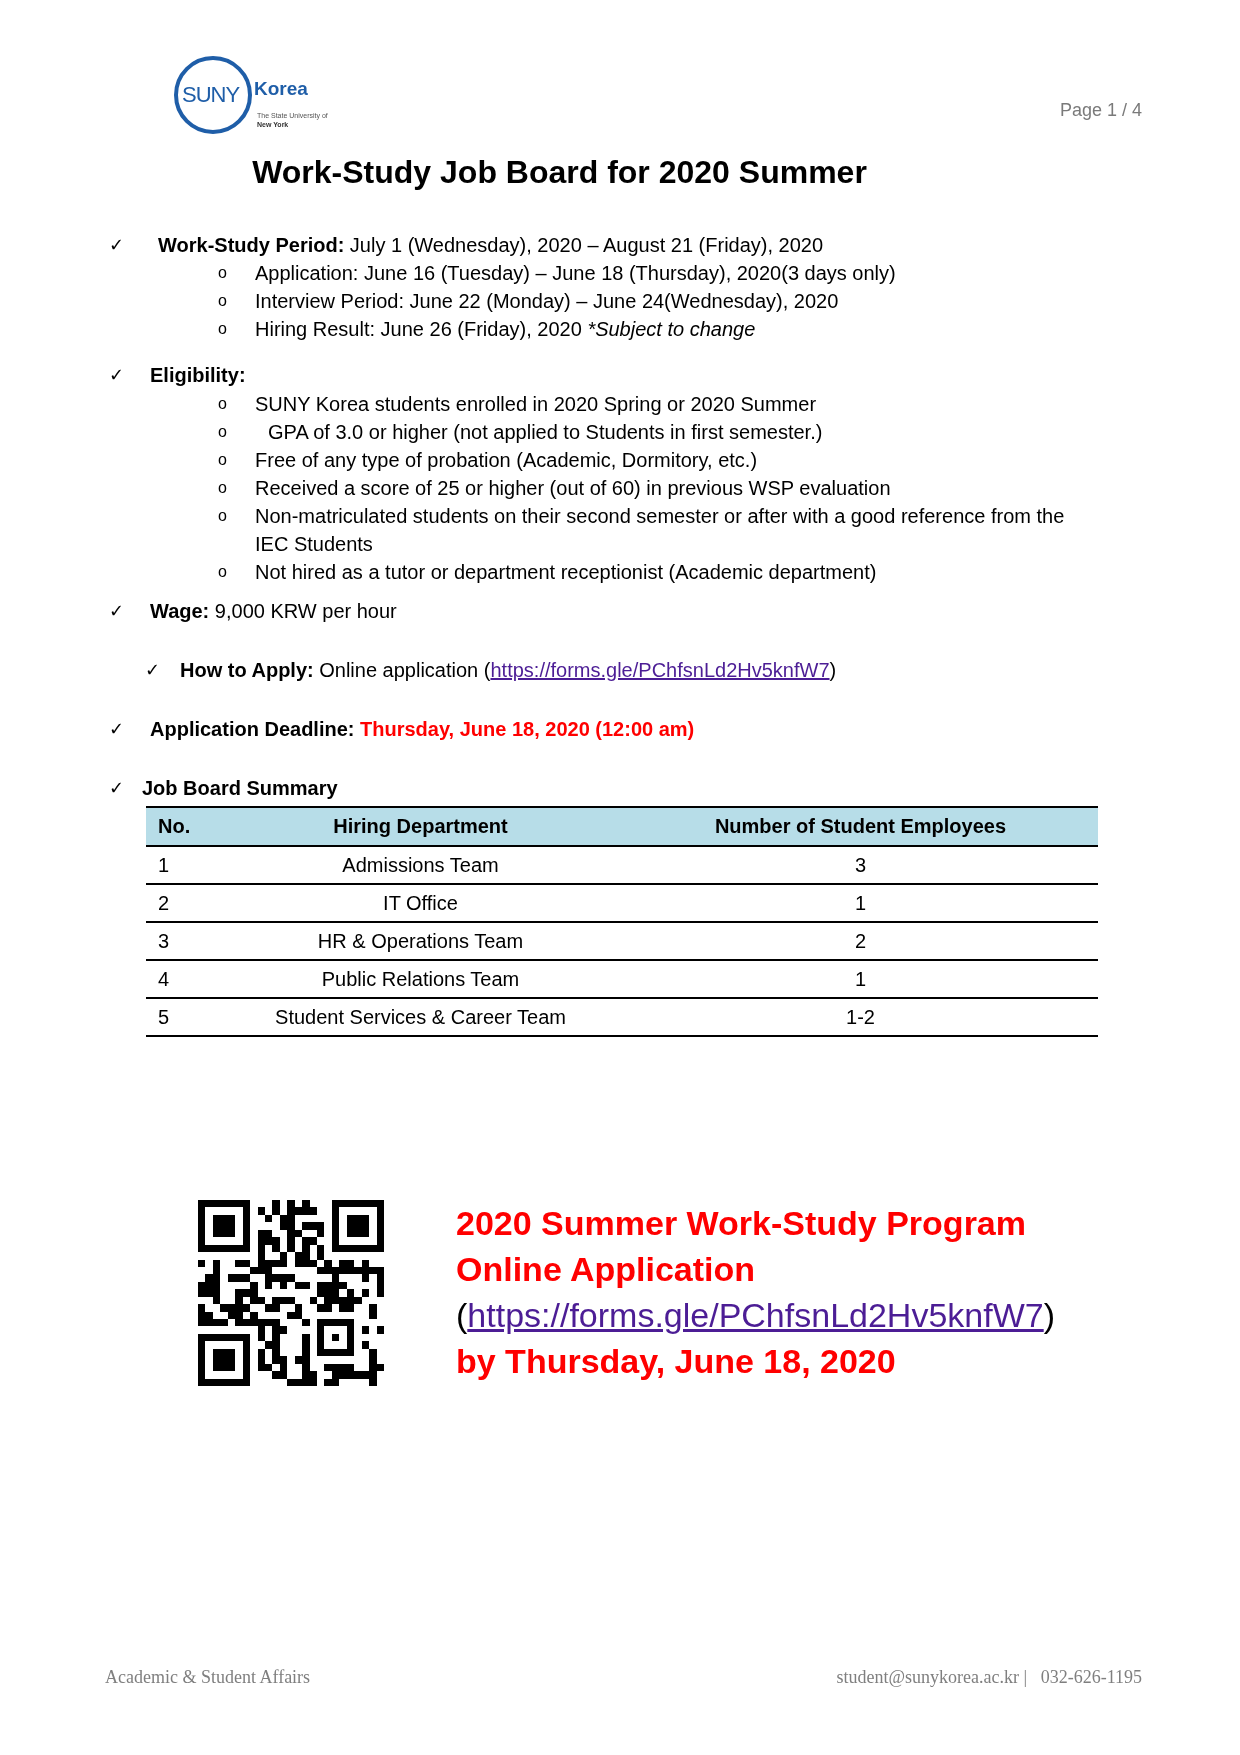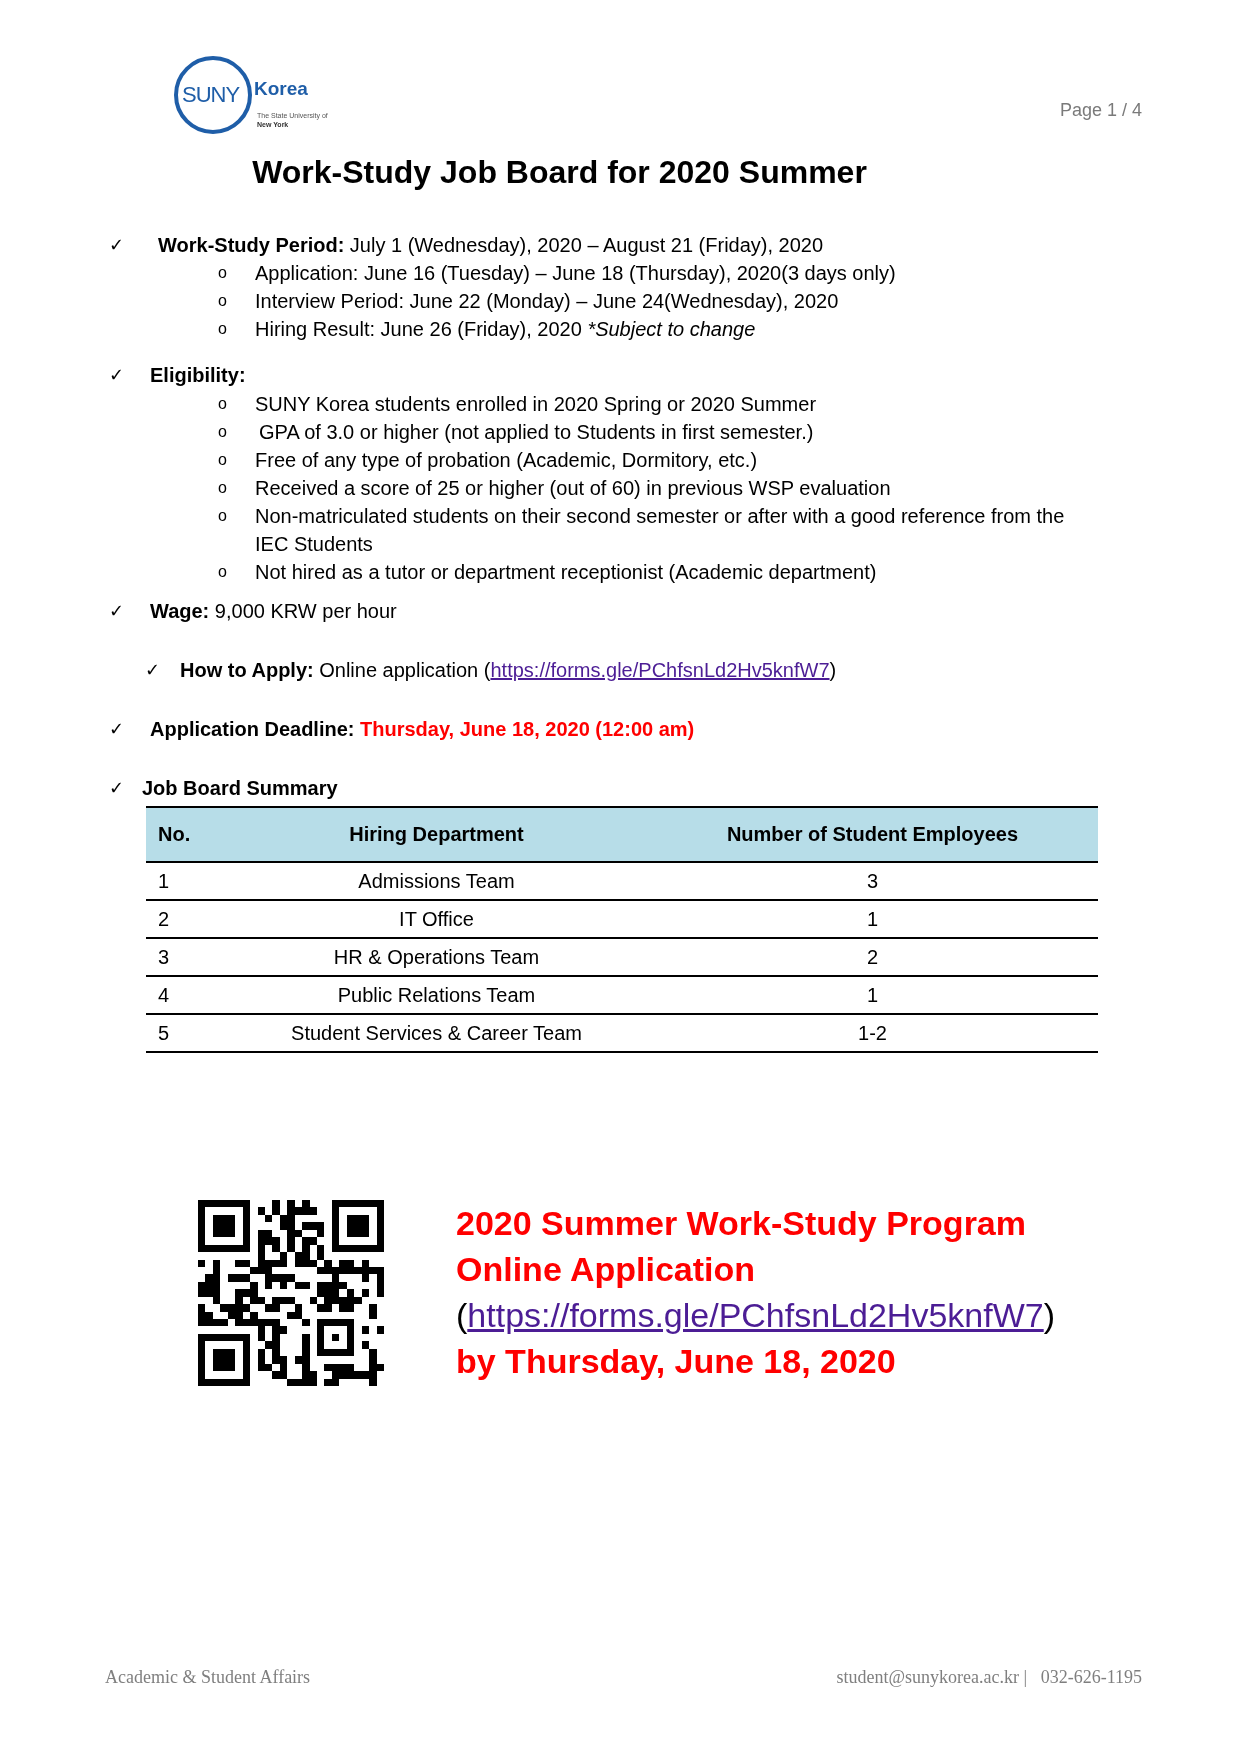--- a/index.html
+++ b/index.html
@@ -23,21 +23,21 @@
 
   .chk { font-size: 18px; }
   .line { font-size: 20px; white-space: nowrap; }
   .bul { font-size: 16px; }
 
   .red { color: #ff0000; }
   .link { color: #4c1d95; text-decoration: underline; }
 
   
   .jobtable { left: 146px; top: 806px; width: 952px; border-collapse: collapse; font-size: 20px; }
-  .jobtable th { background: #b7dde8; font-weight: bold; height: 37px; padding: 8px; }
+  .jobtable th { background: #b7dde8; font-weight: bold; height: 37px; padding: 0; }
   .jobtable td { height: 36px; padding: 0; }
   .jobtable tr { border-bottom: 2px solid #000; }
   .jobtable thead tr { border-top: 2px solid #000; }
   .c-no { width: 60px; padding-left: 12px !important; text-align: left; }
   .c-dept { width: 405px; text-align: center; }
   .c-num { text-align: center; }
 
   
   .qr { left: 198px; top: 1200px; width: 186px; height: 186px; }
   .qr svg { display: block; }
@@ -73,21 +73,21 @@
 <span class="abs bul" style="left:218px;top:320px;">o</span>
 <div class="abs line" style="left:255px;top:318px;">
   <span>Hiring Result: June 26 (Friday), 2020 </span><i>*Subject to change</i>
 </div>
 
 <span class="abs chk" style="left:109px;top:364px;">✓</span>
 <div class="abs line" style="left:150px;top:364px;"><b>Eligibility:</b></div>
 <span class="abs bul" style="left:218px;top:395px;">o</span>
 <div class="abs line" style="left:255px;top:393px;">SUNY Korea students enrolled in 2020 Spring or 2020 Summer</div>
 <span class="abs bul" style="left:218px;top:423px;">o</span>
-<div class="abs line" style="left:259px;top:421px;">GPA of 3.0 or higher (not applied to Students in first semester.)</div>
+<div class="abs line" style="left:268px;top:421px;">GPA of 3.0 or higher (not applied to Students in first semester.)</div>
 <span class="abs bul" style="left:218px;top:451px;">o</span>
 <div class="abs line" style="left:255px;top:449px;">Free of any type of probation (Academic, Dormitory, etc.)</div>
 <span class="abs bul" style="left:218px;top:479px;">o</span>
 <div class="abs line" style="left:255px;top:477px;">Received a score of 25 or higher (out of 60) in previous WSP evaluation</div>
 <span class="abs bul" style="left:218px;top:507px;">o</span>
 <div class="abs line" style="left:255px;top:505px;">Non-matriculated students on their second semester or after with a good reference from the</div>
 <div class="abs line" style="left:255px;top:533px;">IEC Students</div>
 <span class="abs bul" style="left:218px;top:563px;">o</span>
 <div class="abs line" style="left:255px;top:561px;">Not hired as a tutor or department receptionist (Academic department)</div>
 

